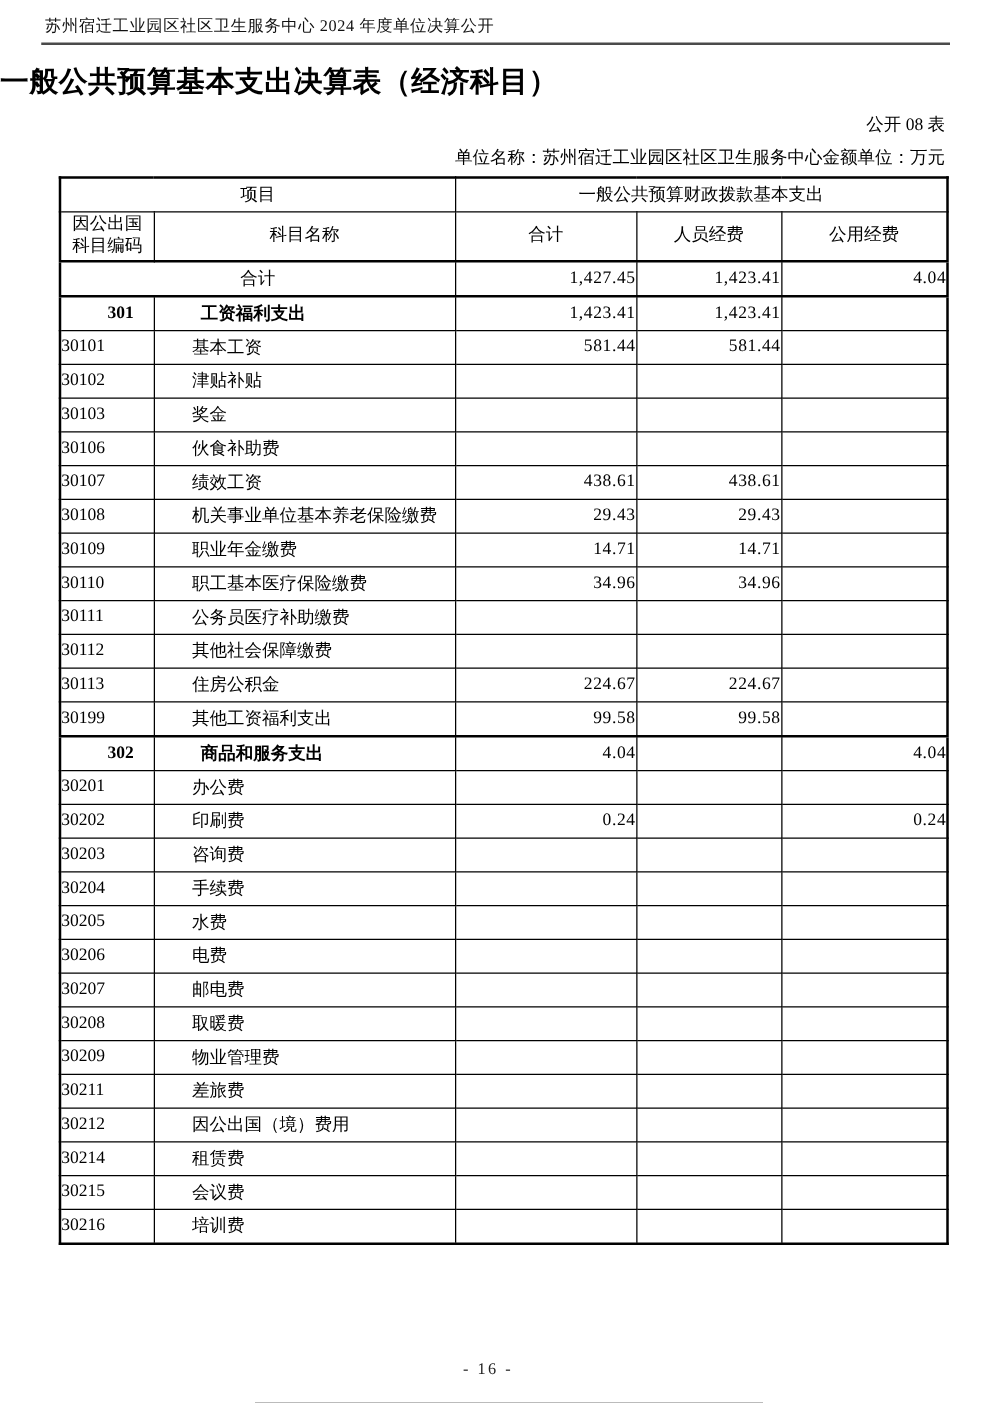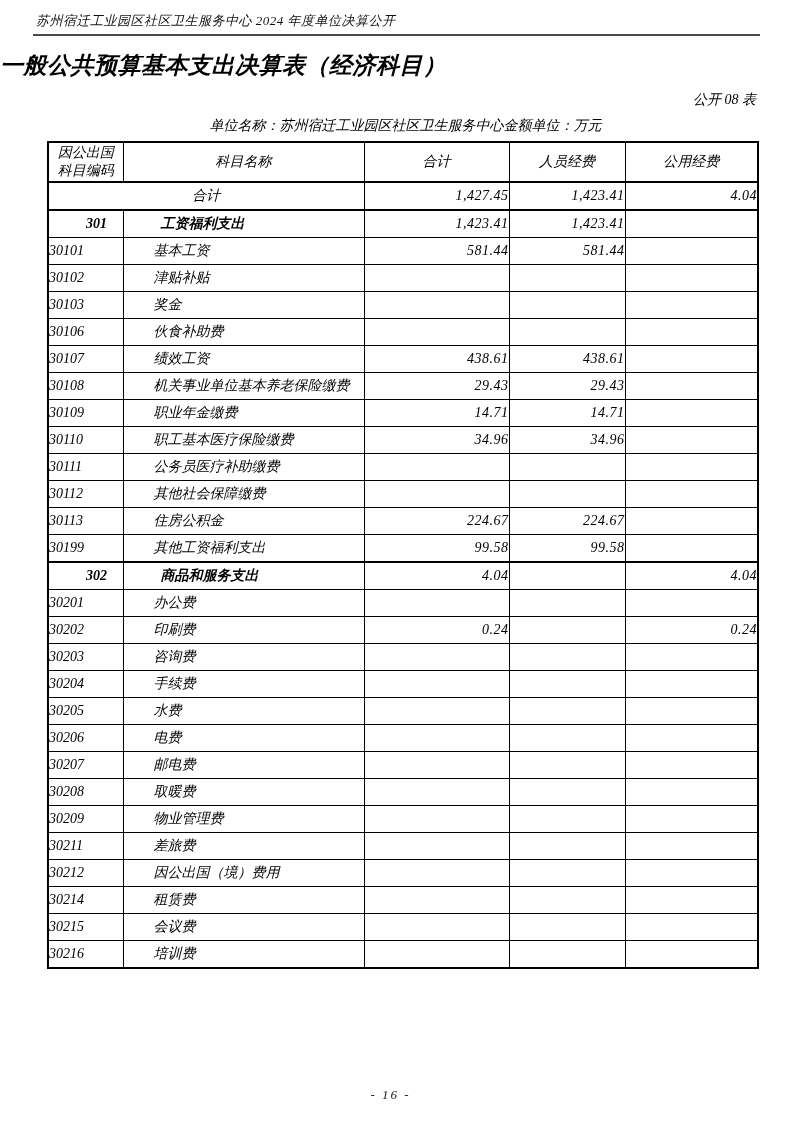--- a/index.html
+++ b/index.html
@@ -5,21 +5,20 @@
   html, body { margin: 0; padding: 0; background: #888; }
   .page {
     position: relative;
     width: 793px;
     height: 1122px;
     margin: 0 auto;
     background: #ffffff;
     color: #000;
     font-family: "Liberation Serif", "DejaVu Serif", serif;
     overflow: hidden;
-    font-style: italic;
   }
   .doc-header {
     position: absolute;
     top: 10px;
     left: 33px;
     right: 33px;
     font-size: 13px;
     color: #111;
     padding: 2px 0 4px 3px;
     border-bottom: 2px solid #4a4a4a;
@@ -41,21 +40,21 @@
     top: 91px;
     right: 37px;
     font-size: 14px;
   }
   .info-row {
     position: absolute;
     top: 117px;
     left: 55px;
     right: 37px;
     display: flex;
-    justify-content: center;
+    justify-content: flex-end;
     font-size: 14px;
   }
   table.budget-table {
     position: absolute;
     top: 141px;
     left: 47px;
     width: 710px;
     border-collapse: collapse;
     table-layout: fixed;
     border: 2px solid #000;
@@ -110,20 +109,24 @@
 
   <table class="budget-table">
     <colgroup>
       <col style="width:75px">
       <col style="width:241px">
       <col style="width:145px">
       <col style="width:116px">
       <col style="width:133px">
     </colgroup>
     <thead>
+      <tr class="h1">
+        <th colspan="2">项目</th>
+        <th colspan="3">一般公共预算财政拨款基本支出</th>
+      </tr>
       <tr class="h2">
         <th><span>因公出国</span><br><span>科目编码</span></th>
         <th>科目名称</th>
         <th>合计</th>
         <th>人员经费</th>
         <th>公用经费</th>
       </tr>
     </thead>
     <tbody>
         <tr class="row-grand">

